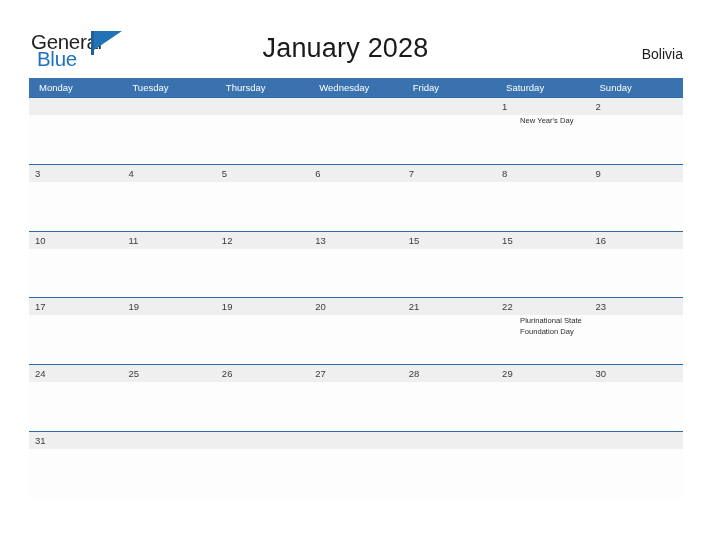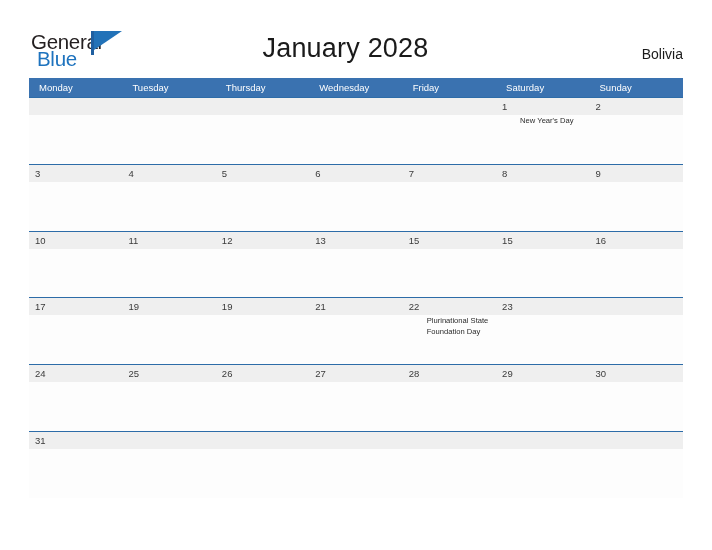--- a/index.html
+++ b/index.html
@@ -248,20 +248,24 @@
         </div>
         <div class="cell">
           <span class="daynum">19</span>
           <span class="event"></span>
         </div>
         <div class="cell">
           <span class="daynum">19</span>
           <span class="event"></span>
         </div>
         <div class="cell">
+          <span class="daynum">20</span>
+          <span class="event"></span>
+        </div>
+        <div class="cell">
           <span class="daynum">21</span>
           <span class="event"></span>
         </div>
         <div class="cell">
           <span class="daynum">22</span>
           <span class="event">Plurinational State Foundation Day</span>
         </div>
         <div class="cell">
           <span class="daynum">23</span>
           <span class="event"></span>

